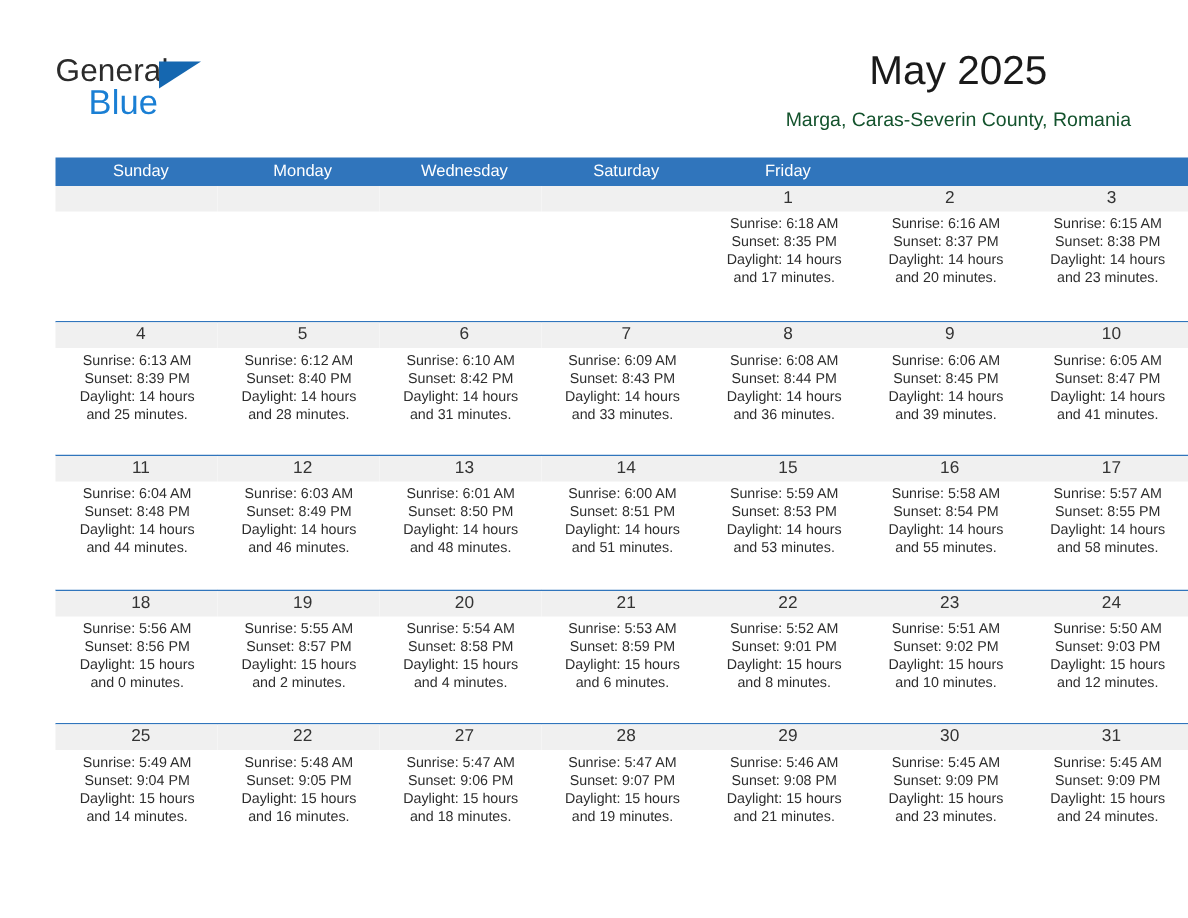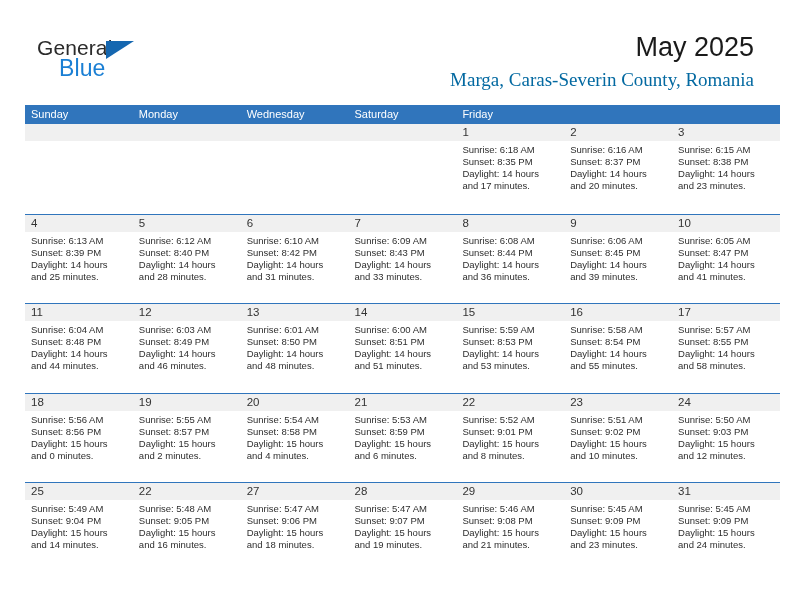--- a/index.html
+++ b/index.html
@@ -64,46 +64,46 @@
     width: 0;
     height: 0;
     border-left: 28px solid #1567b0;
     border-bottom: 18px solid transparent;
   }
 
   .title-block {
     position: absolute;
     right: 38px;
     top: 30px;
-    text-align: right;
+    text-align: center;
   }
   .cal-title {
     font-size: 27px;
     color: #1a1a1a;
     line-height: 34px;
     white-space: nowrap;
     font-weight: normal;
     margin: 0;
   }
   .cal-subtitle {
-    font-size: 19px;
-    color: #0369a1;
+    font-size: 13px;
+    color: #14532d;
     line-height: 20px;
     white-space: nowrap;
     margin: 6px 0 0 0;
     font-weight: normal;
-    font-family: Liberation Serif, serif;
   }
 
   
   .calendar {
     position: absolute;
-    left: 25px;
+    left: 37px;
     top: 105px;
     width: 755px;
+    text-align: center;
   }
 
   .dow-row {
     display: flex;
     width: 100%;
     background: #3075bc;
     height: 19px;
   }
   .dow-cell {
     width: 107.857px;

